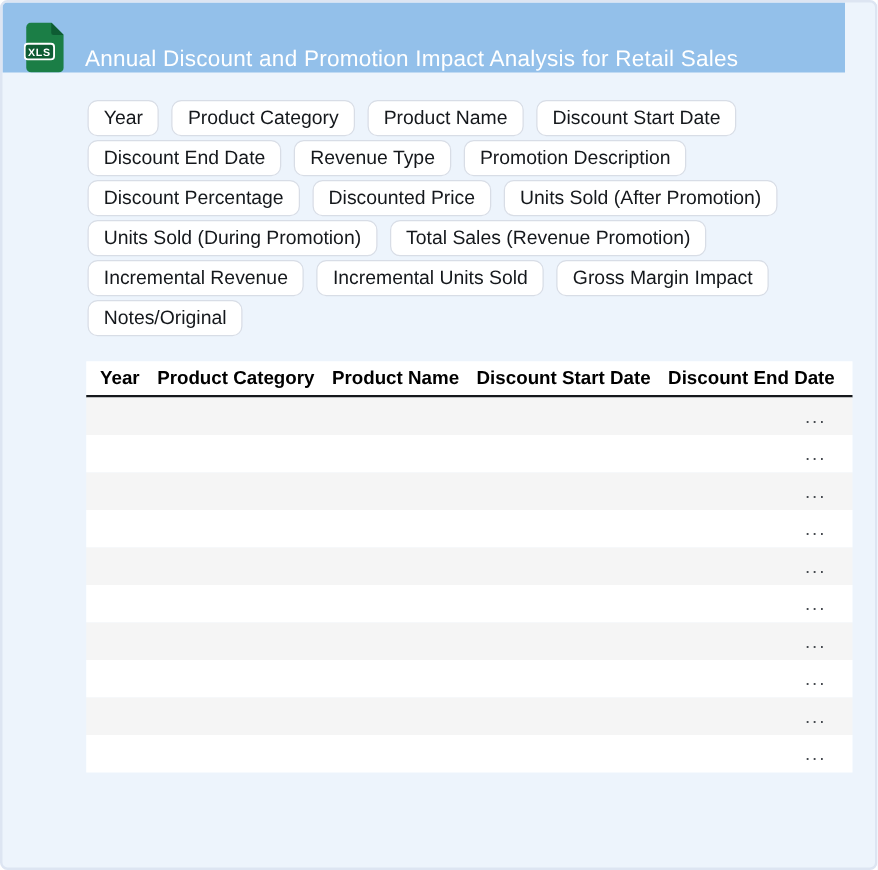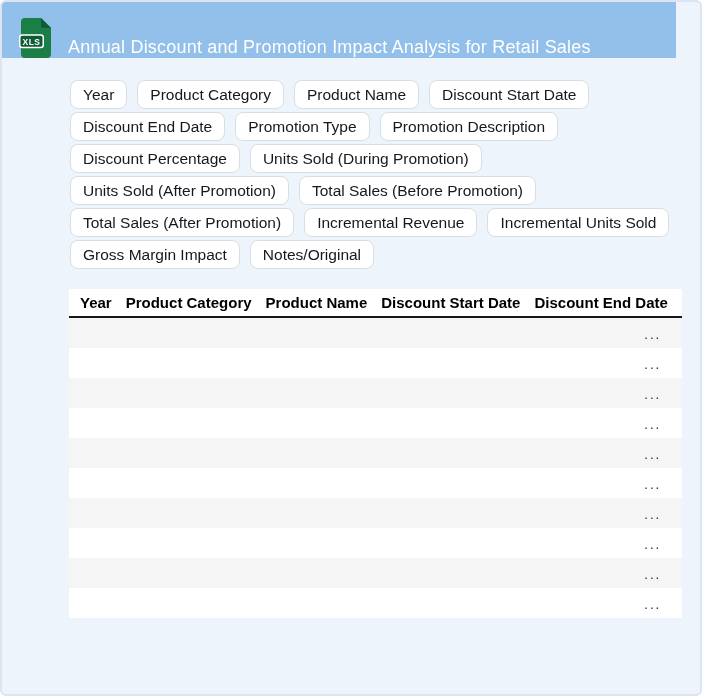--- a/index.html
+++ b/index.html
@@ -104,27 +104,27 @@
     </svg>
     <div class="header-title">Annual Discount and Promotion Impact Analysis for Retail Sales</div>
   </div>
 
   <div class="chips" id="chips">
       <div class="chip">Year</div>
       <div class="chip">Product Category</div>
       <div class="chip">Product Name</div>
       <div class="chip">Discount Start Date</div>
       <div class="chip">Discount End Date</div>
-      <div class="chip">Promotion Type</div>
+      <div class="chip">Revenue Type</div>
       <div class="chip">Promotion Description</div>
       <div class="chip">Discount Percentage</div>
+      <div class="chip">Discounted Price</div>
+      <div class="chip">Units Sold (After Promotion)</div>
       <div class="chip">Units Sold (During Promotion)</div>
-      <div class="chip">Units Sold (After Promotion)</div>
-      <div class="chip">Total Sales (Before Promotion)</div>
-      <div class="chip">Total Sales (After Promotion)</div>
+      <div class="chip">Total Sales (Revenue Promotion)</div>
       <div class="chip">Incremental Revenue</div>
       <div class="chip">Incremental Units Sold</div>
       <div class="chip">Gross Margin Impact</div>
       <div class="chip">Notes/Original</div>
     </div>
 
   <div class="table">
     <div class="thead" id="thead">
         <span class="th">Year</span>
         <span class="th">Product Category</span>

